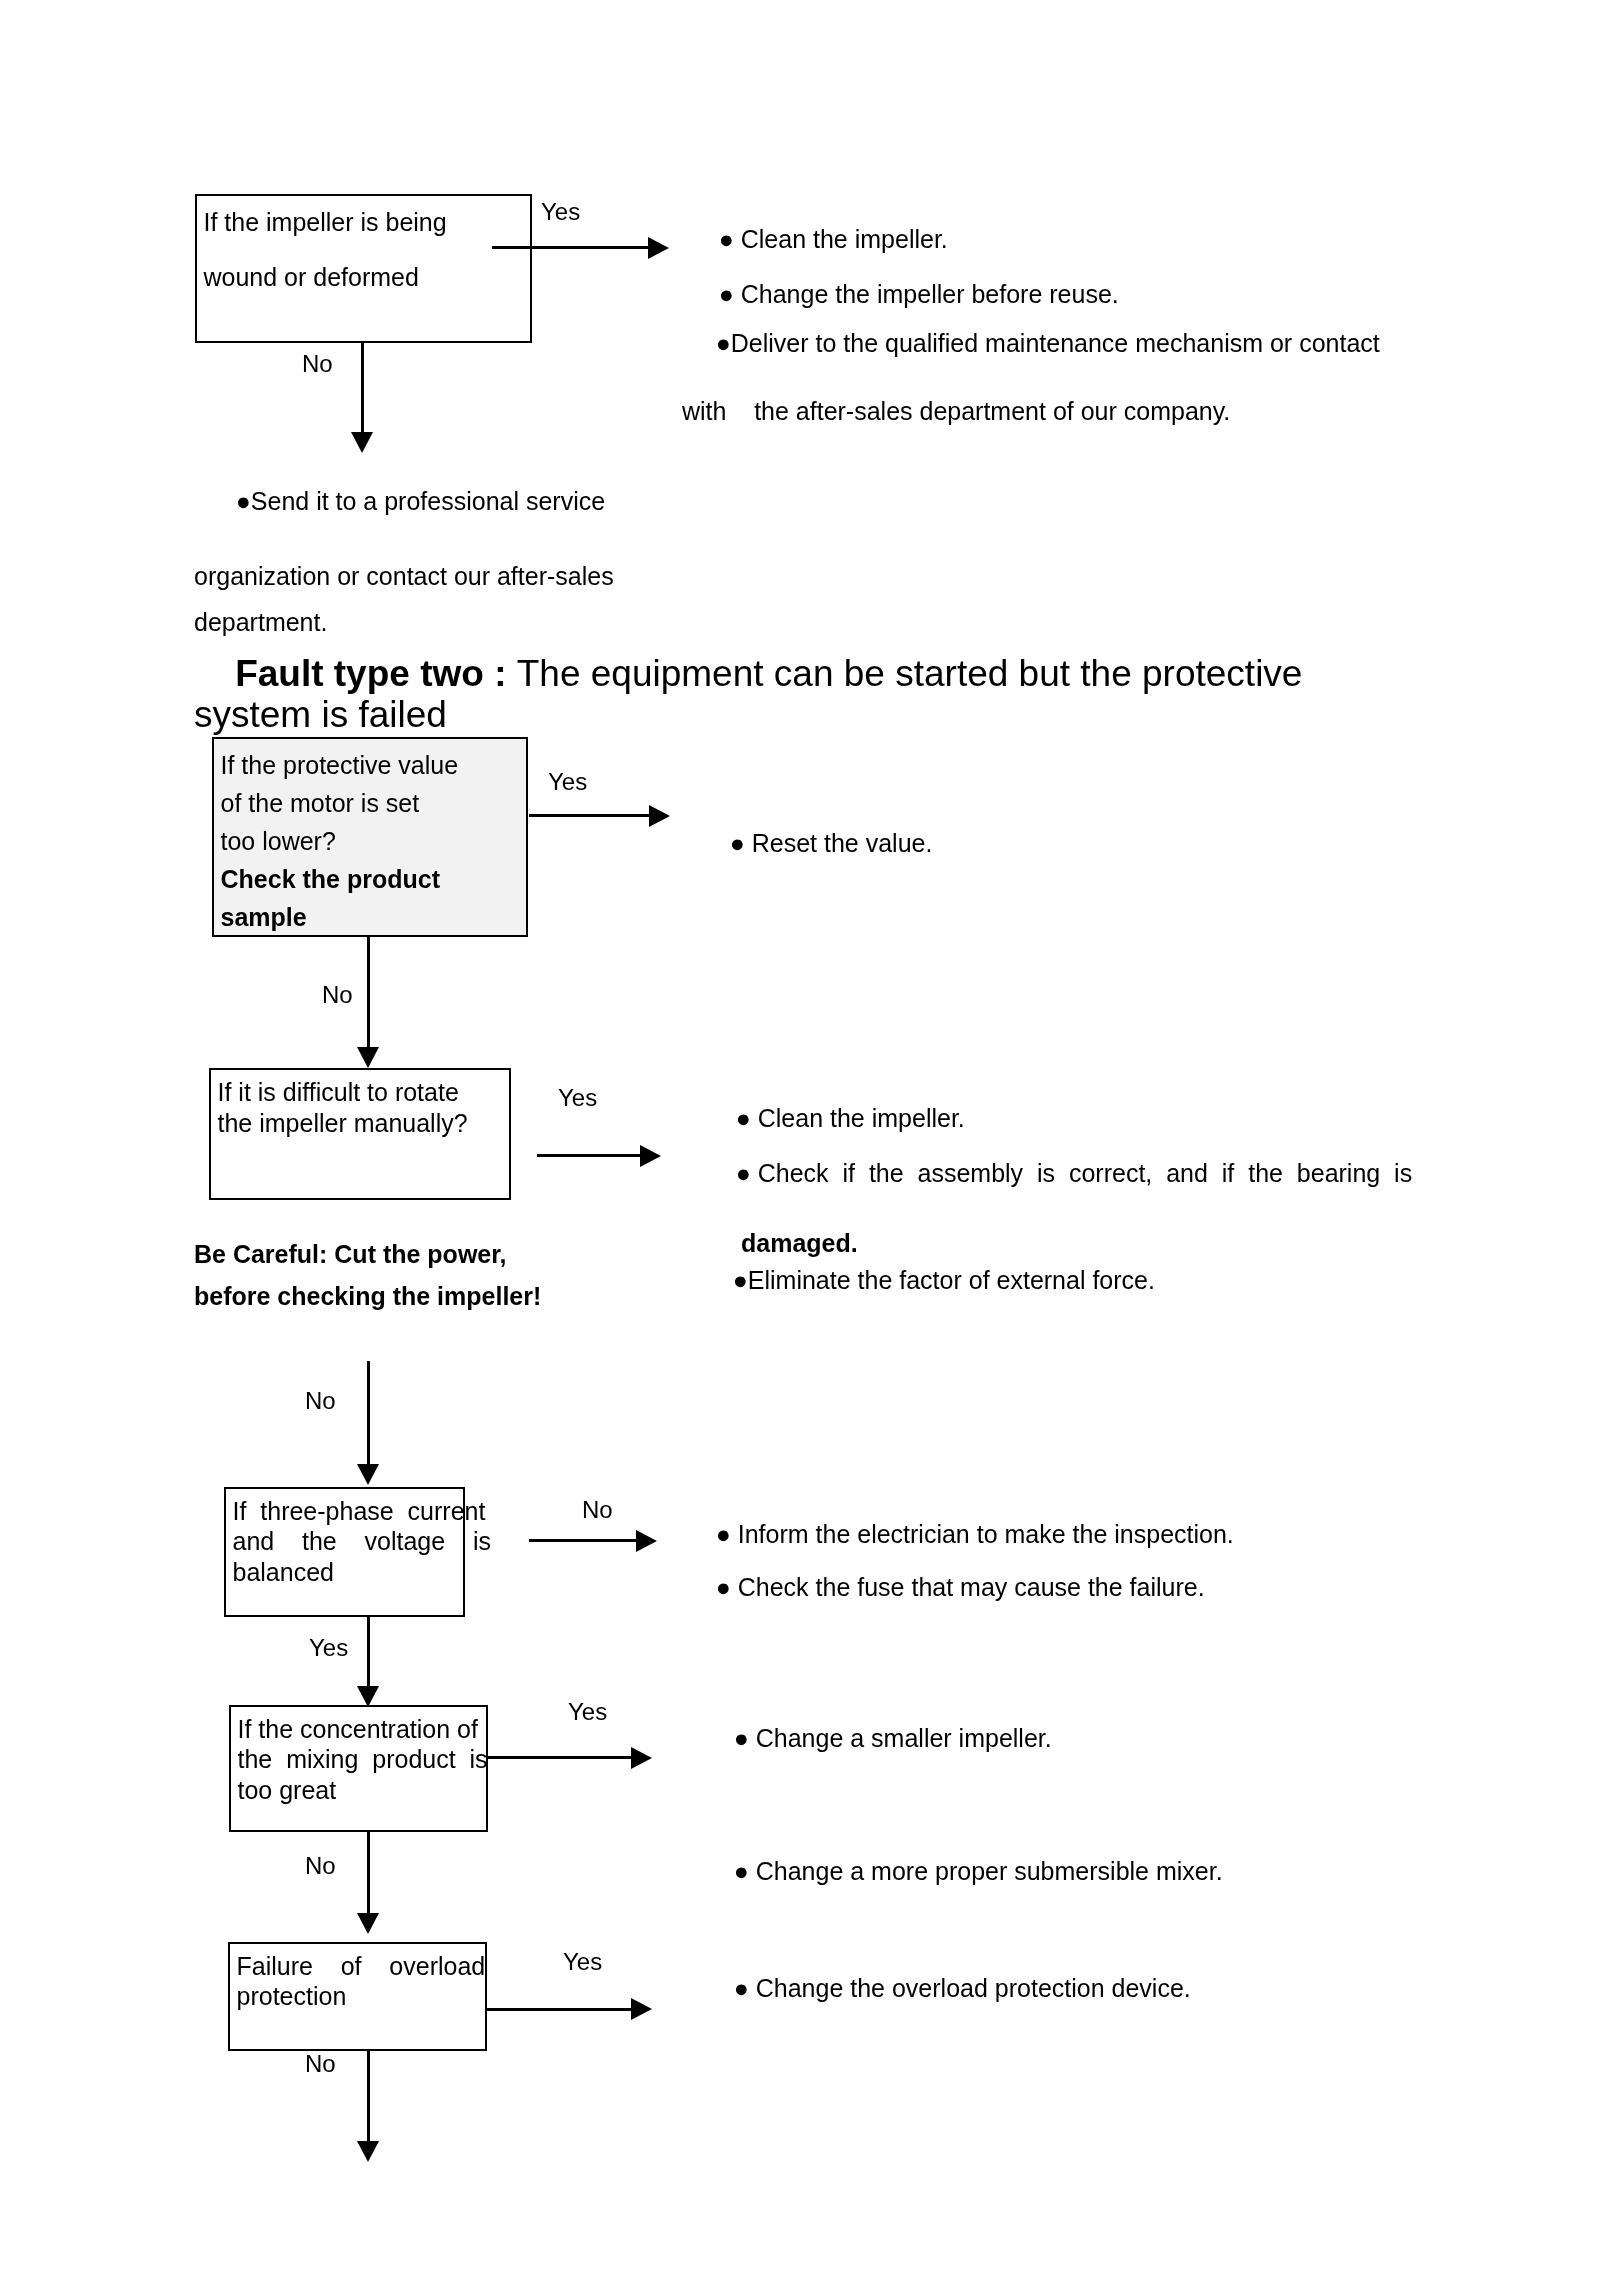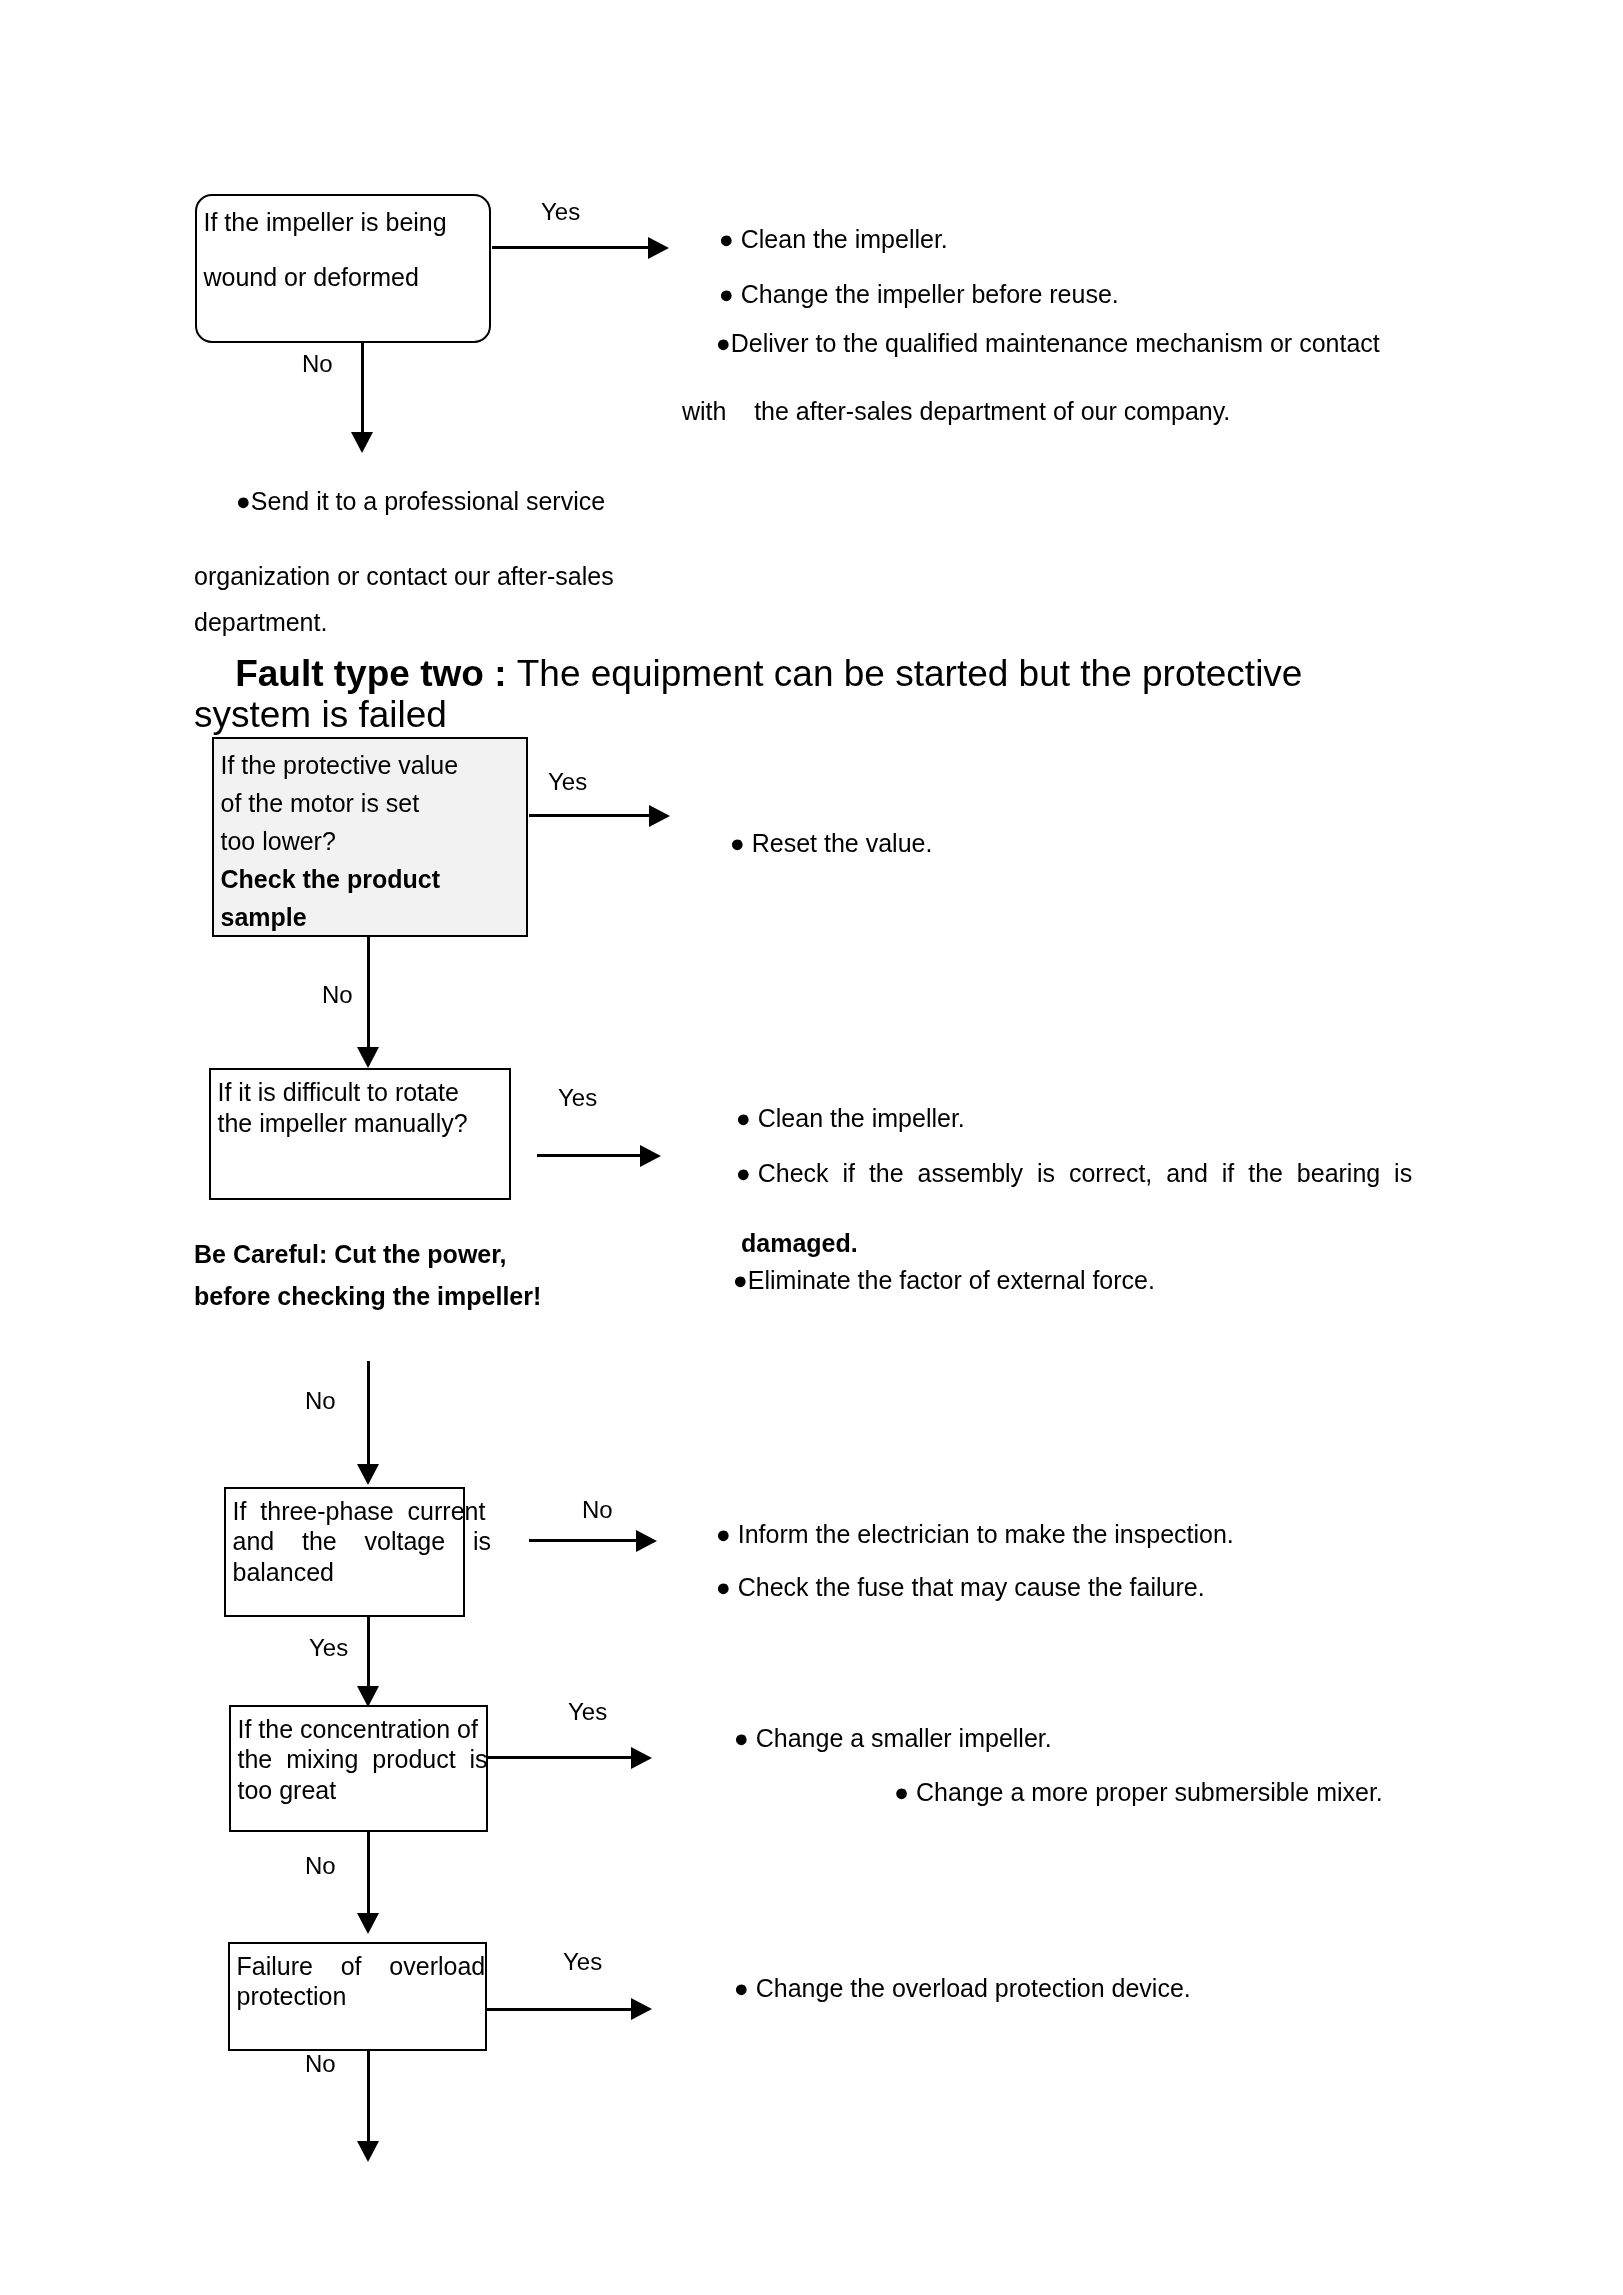--- a/index.html
+++ b/index.html
@@ -94,21 +94,21 @@
     line-height: 1.0;
   }
   .note-bold .row { display: block; white-space: pre; }
   .note-bold .row + .row { margin-top: 17px; }
 </style>
 </head>
 <body>
 
 <div id="page">
 
-  <div class="flowbox" style="left:195px; top:194px; width:296px; height:149px; font-size:25px;border-radius:17px;">
+  <div class="flowbox" style="left:195px; top:194px; width:337px; height:149px; font-size:25px;">
     <span class="ln">If the impeller is being</span>
     <span class="ln" style="margin-top:17px;">wound or deformed</span>
   </div>
 
   <div class="txt label-yn" style="left:541px; top:200px;">Yes</div>
   <div class="hline" style="left:492px; top:246px; width:157px;"></div>
   <div class="arrow-right" style="left:648px; top:237px;"></div>
 
   <div class="bullet-blk" style="left:677px; top:202px; width:851px;">
     <span class="row">
@@ -233,21 +233,21 @@
 
   <div class="txt label-yn" style="left:568px; top:1700px;">Yes</div>
   <div class="hline" style="left:488px; top:1756px; width:144px;"></div>
   <div class="arrow-right" style="left:631px; top:1747px;"></div>
 
   <div class="bullet-blk" style="left:692px; top:1701px; width:851px;">
     <span class="row">
       <span>●&nbsp;</span><span>Change a smaller impeller.</span>
     </span>
   </div>
-  <div class="bullet-blk" style="left:692px; top:1755px; width:851px;text-align:center;">
+  <div class="bullet-blk" style="left:692px; top:1834px; width:851px;">
     <span class="row">
       <span>●&nbsp;</span><span>Change a more proper submersible mixer.</span>
     </span>
   </div>
 
   <div class="txt label-yn" style="left:305px; top:1854px;">No</div>
   <div class="vline" style="left:367px; top:1832px; height:88px;"></div>
   <div class="arrow-down" style="left:357px; top:1913px;"></div>
 
   <div class="flowbox" style="left:228px; top:1942px; width:259px; height:109px; font-size:25px; line-height:1.22;">

